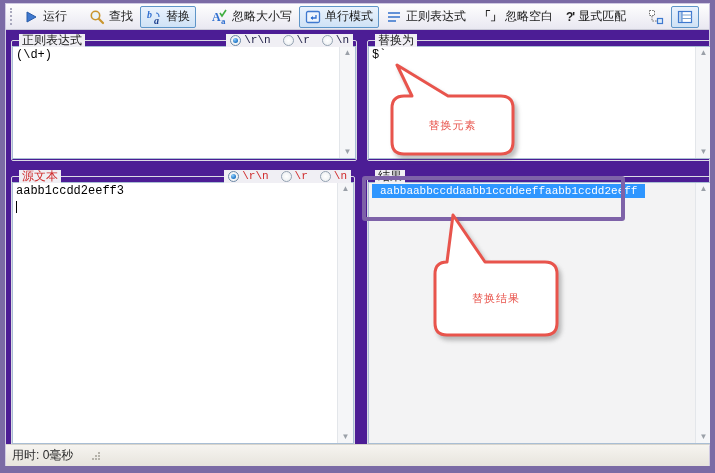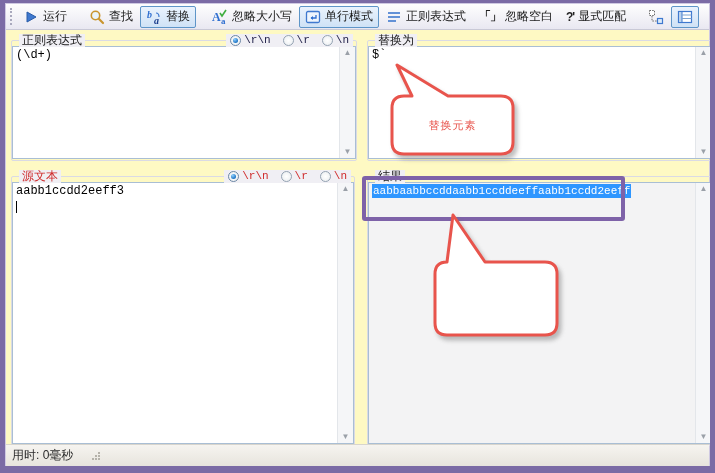--- a/index.html
+++ b/index.html
@@ -1,21 +1,21 @@
 <!DOCTYPE html>
 <html><head>
 <meta charset="utf-8">
 <style>
   * { margin:0; padding:0; box-sizing:border-box; }
   html,body { width:715px; height:473px; }
   body { font-family:"Liberation Sans", sans-serif; font-size:12px; color:#1a1a1a; }
 
   .window {
     position:relative; width:715px; height:473px; overflow:hidden;
-    background:#fef9c3;
+    background:#4c1d95;
     border:solid #7b6ba5; border-width:3px 5px 7px 5px;
     box-shadow: inset 0 0 0 1px #cfc9e2;
   }
 
   
   .toolbar {
     position:absolute; left:1px; top:1px; right:1px; height:26px;
     background:linear-gradient(#fefefe,#e9e8f1);
     border-bottom:1px solid #c9c9d6;
     display:flex; align-items:center; padding:0 3px; gap:1px;
@@ -64,21 +64,21 @@
     font-family:"Liberation Mono", monospace; font-size:12px; line-height:15px;
     white-space:pre; overflow:hidden; color:#000;
   }
   .vscroll {
     position:absolute; top:0; right:0; bottom:0; width:16px;
     background:#f5f6f8; border-left:1px solid #e3e6ea;
     display:flex; flex-direction:column; justify-content:space-between; align-items:center;
     padding:2px 0; color:#9aa0a8; font-size:8px; line-height:8px;
   }
   .caret { display:inline-block; width:1px; height:12px; background:#000; vertical-align:text-bottom; }
-  .hl { background:#2e96ff; color:#fff; font-size:11px; padding:1px 1px; }
+  .hl { background:#2e96ff; color:#fff; font-size:11px; padding:1px 8px; }
 
   .vsplit { position:absolute; left:352px; top:31px; width:10px; height:412px; }
   .hsplit { position:absolute; left:5px; top:158px; width:704px; height:9px; }
 
   
   .anno-rect {
     position:absolute; left:357px; top:173px; width:263px; height:45px;
     border:4px solid #7e62a8; border-radius:3px; z-index:5; pointer-events:none;
   }
   .callout-svg { position:absolute; z-index:6; filter:drop-shadow(3px 4px 2px rgba(110,110,110,.45)); pointer-events:none; }
@@ -301,20 +301,21 @@
   <div class="anno-rect"></div>
 
   <svg class="callout-svg" style="left:378px; top:55px;" width="140" height="105">
     <path d="M 65 38 H 118 Q 130 38 130 50 V 84 Q 130 96 118 96 H 21 Q 9 96 9 84 V 50 Q 9 38 21 38 H 29 L 14 7 Z" fill="#ffffff" stroke="#e8544c" stroke-width="3" stroke-linejoin="round"></path>
   </svg>
   <div class="callout-text" style="left:387px; top:93px; width:121px; height:58px;">替换元素</div>
 
   <svg class="callout-svg" style="left:423px; top:205px;" width="140" height="135">
     <path d="M 57 54 H 117 Q 129 54 129 66 V 115 Q 129 127 117 127 H 19 Q 7 127 7 115 V 66 Q 7 54 19 54 L 25 7 Z" fill="#ffffff" stroke="#e8544c" stroke-width="3" stroke-linejoin="round"></path>
   </svg>
+  <div class="callout-text" style="left:430px; top:259px; width:122px; height:73px;">替换结果</div>
 
   <div class="statusbar">
     <span class="status-right">
       <span>用时: 0毫秒</span>
       <svg width="10" height="10">
         <rect x="7" y="1" width="2" height="2" fill="#b5b2aa"></rect>
         <rect x="7" y="4" width="2" height="2" fill="#b5b2aa"></rect>
         <rect x="4" y="4" width="2" height="2" fill="#b5b2aa"></rect>
         <rect x="7" y="7" width="2" height="2" fill="#b5b2aa"></rect>
         <rect x="4" y="7" width="2" height="2" fill="#b5b2aa"></rect>

